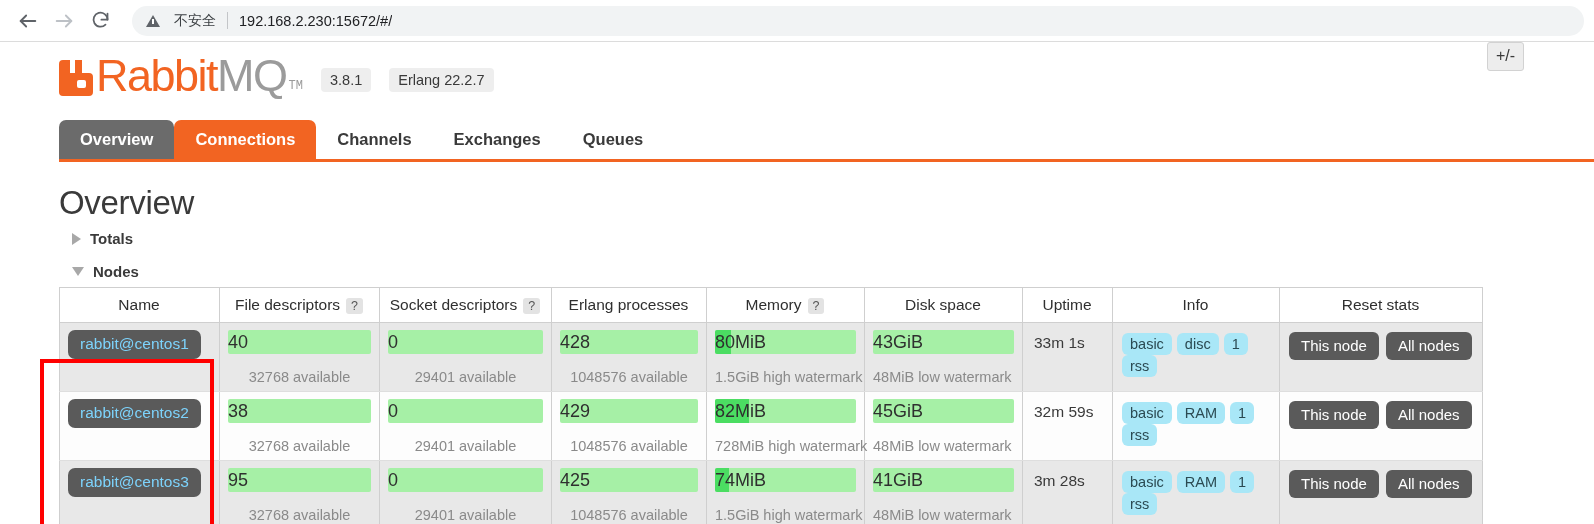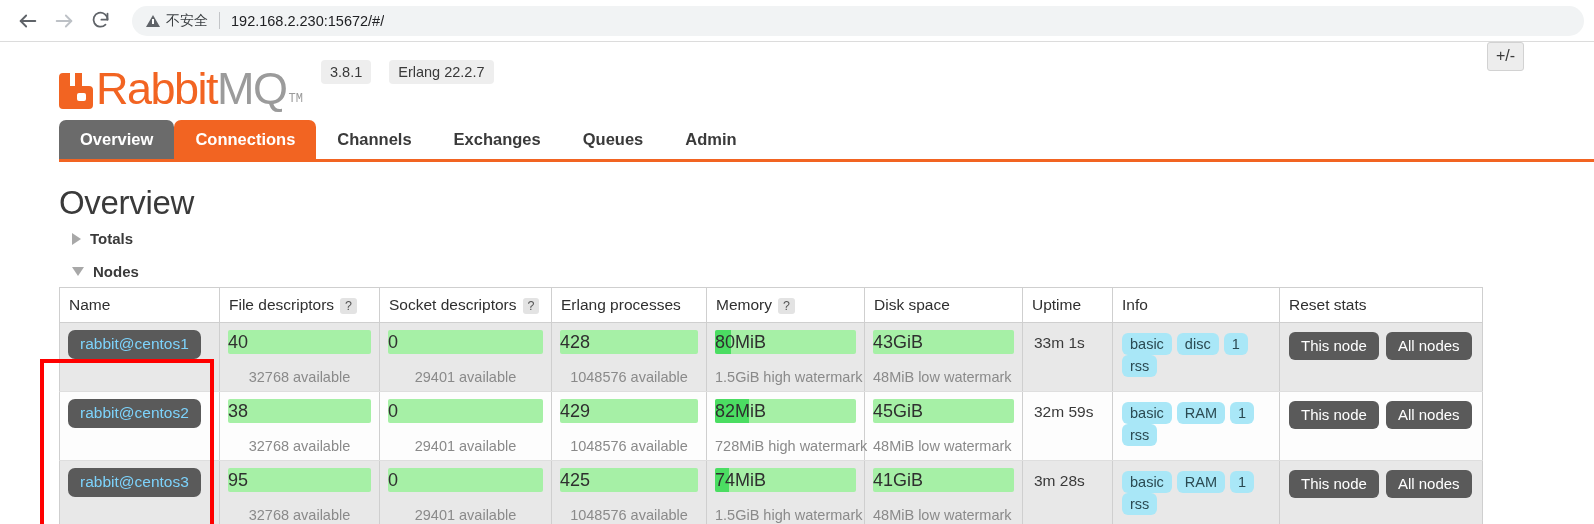--- a/index.html
+++ b/index.html
@@ -48,21 +48,21 @@
     border-radius: 16px;
     display: flex;
     align-items: center;
     padding: 0 14px;
     box-sizing: border-box;
     max-width: 1520px;
   }
   #security-chip {
     display: flex;
     align-items: center;
-    gap: 6px;
+    gap: 14px;
     color: #3c4043;
     font-size: 14px;
     white-space: nowrap;
   }
   #security-chip .warn-tri {
     display: inline-block;
     width: 0; height: 0;
     border-left: 7px solid transparent;
     border-right: 7px solid transparent;
     border-bottom: 12px solid #5f6368;
@@ -93,21 +93,21 @@
   #page {
     position: relative;
     padding-left: 59px;
     box-sizing: border-box;
     height: 482px;
   }
 
   
   #logo-row {
     display: flex;
-    align-items: flex-start;
+    align-items: flex-end;
     padding-top: 24px;
     height: 56px;
     box-sizing: border-box;
   }
   #logo {
     display: flex;
     align-items: baseline;
     font-size: 45px;
     letter-spacing: -1.5px;
     line-height: 1;
@@ -208,21 +208,21 @@
   }
   table#nodes-table {
     border-collapse: collapse;
     table-layout: fixed;
     width: 1423px;
     font-size: 15px;
     color: #3a3a3a;
     background: #ffffff;
   }
   #nodes-table th {
-    text-align: left;
+    text-align: center;
     font-weight: normal;
     font-size: 15.5px;
     color: #2f2f2f;
     padding: 8px 10px 8px 9px;
     border: 1px solid #cfcfcf;
     background: #ffffff;
     vertical-align: middle;
     white-space: nowrap;
   }
   #nodes-table td {
@@ -407,21 +407,20 @@
     <span class="version-pill">3.8.1</span>
     <span class="version-pill">Erlang 22.2.7</span>
   </div>
 
   <div id="nav-tabs">
     <div class="tab active">Overview</div>
     <div class="tab selected">Connections</div>
     <div class="tab">Channels</div>
     <div class="tab">Exchanges</div>
     <div class="tab">Queues</div>
-    <div class="tab">Admin</div>
   </div>
 
   <h1 id="overview-title">Overview</h1>
 
   <div class="section-head">
     <span class="tri-right"></span>
     <span>Totals</span>
   </div>
 
   <div class="section-head" id="nodes-head">

